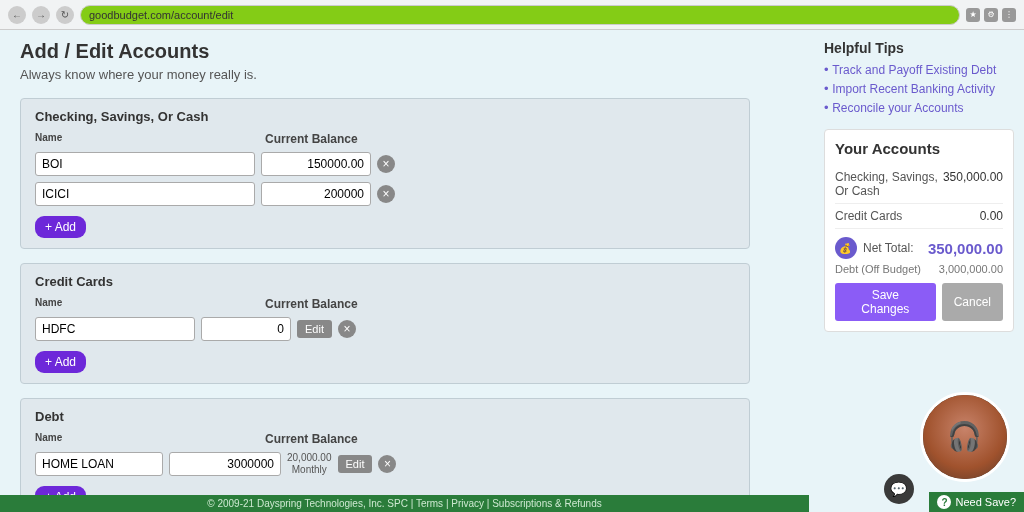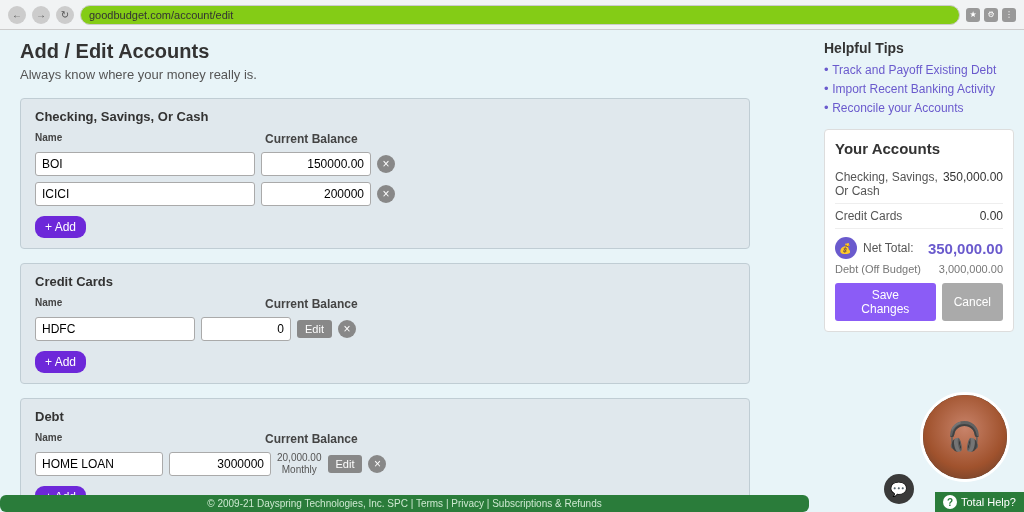--- a/index.html
+++ b/index.html
@@ -355,21 +355,20 @@
     .footer {
       position: absolute;
       bottom: 0;
       left: 0;
       right: 215px;
       background: #2a7c3a;
       color: #cde8d0;
       font-size: 10px;
       padding: 3px 10px;
       text-align: center;
-      border-radius: 6px;
     }
   </style>
 </head>
 <body>
 
 <div class="browser-bar">
   <button class="browser-nav-btn">←</button>
   <button class="browser-nav-btn">→</button>
   <button class="browser-nav-btn">↻</button>
   <div class="browser-url-bar">
@@ -424,21 +423,21 @@
     </div>
 
     <div class="account-section">
       <div class="section-title">Debt</div>
       <div class="section-header-row">
         <div class="col-name-header">Name</div>
         <div class="col-balance-header">Current Balance</div>
       </div>
       <div class="account-row">
         <input class="account-name-input" type="text" value="HOME LOAN" style="width: 128px;">
-        <input class="account-balance-input" type="text" value="3000000" style="width: 102px;">
+        <input class="account-balance-input" type="text" value="3000000" style="width: 112px;">
         <div class="extra-info">20,000.00<br>Monthly</div>
         <button class="edit-btn">Edit</button>
         <button class="remove-btn">×</button>
       </div>
       <button class="add-btn">+ Add</button>
     </div>
 
   </div>
 
   <div class="right-sidebar">
@@ -489,14 +488,14 @@
 </div>
 
 <div class="chat-icon-btn">💬</div>
 
 <div class="footer">
   <span>© 2009-21 Dayspring Technologies, Inc. SPC | Terms | Privacy | Subscriptions &amp; Refunds</span>
 </div>
 
 <div class="need-help-badge">
   <div class="need-help-q">?</div>
-  <span>Total Help?</span>
+  <span>Need Save?</span>
 </div>
 
 </body></html>

